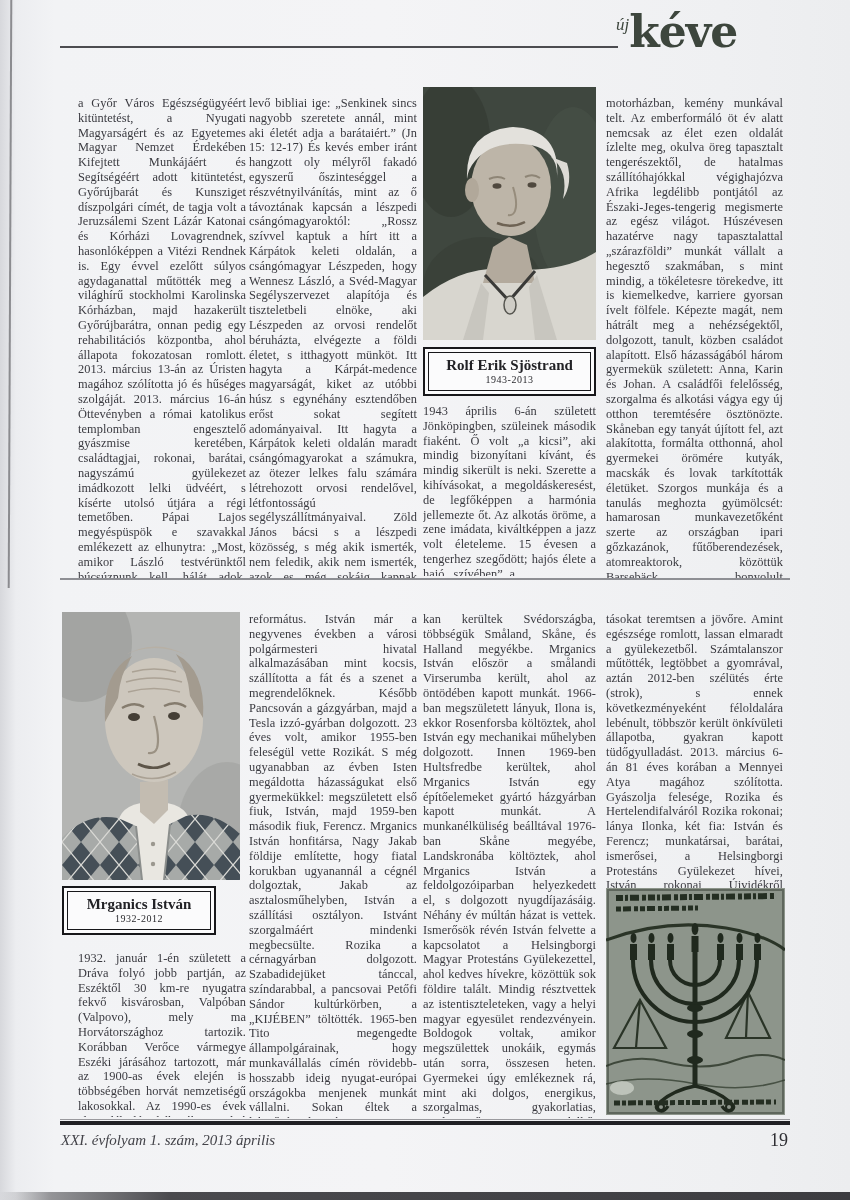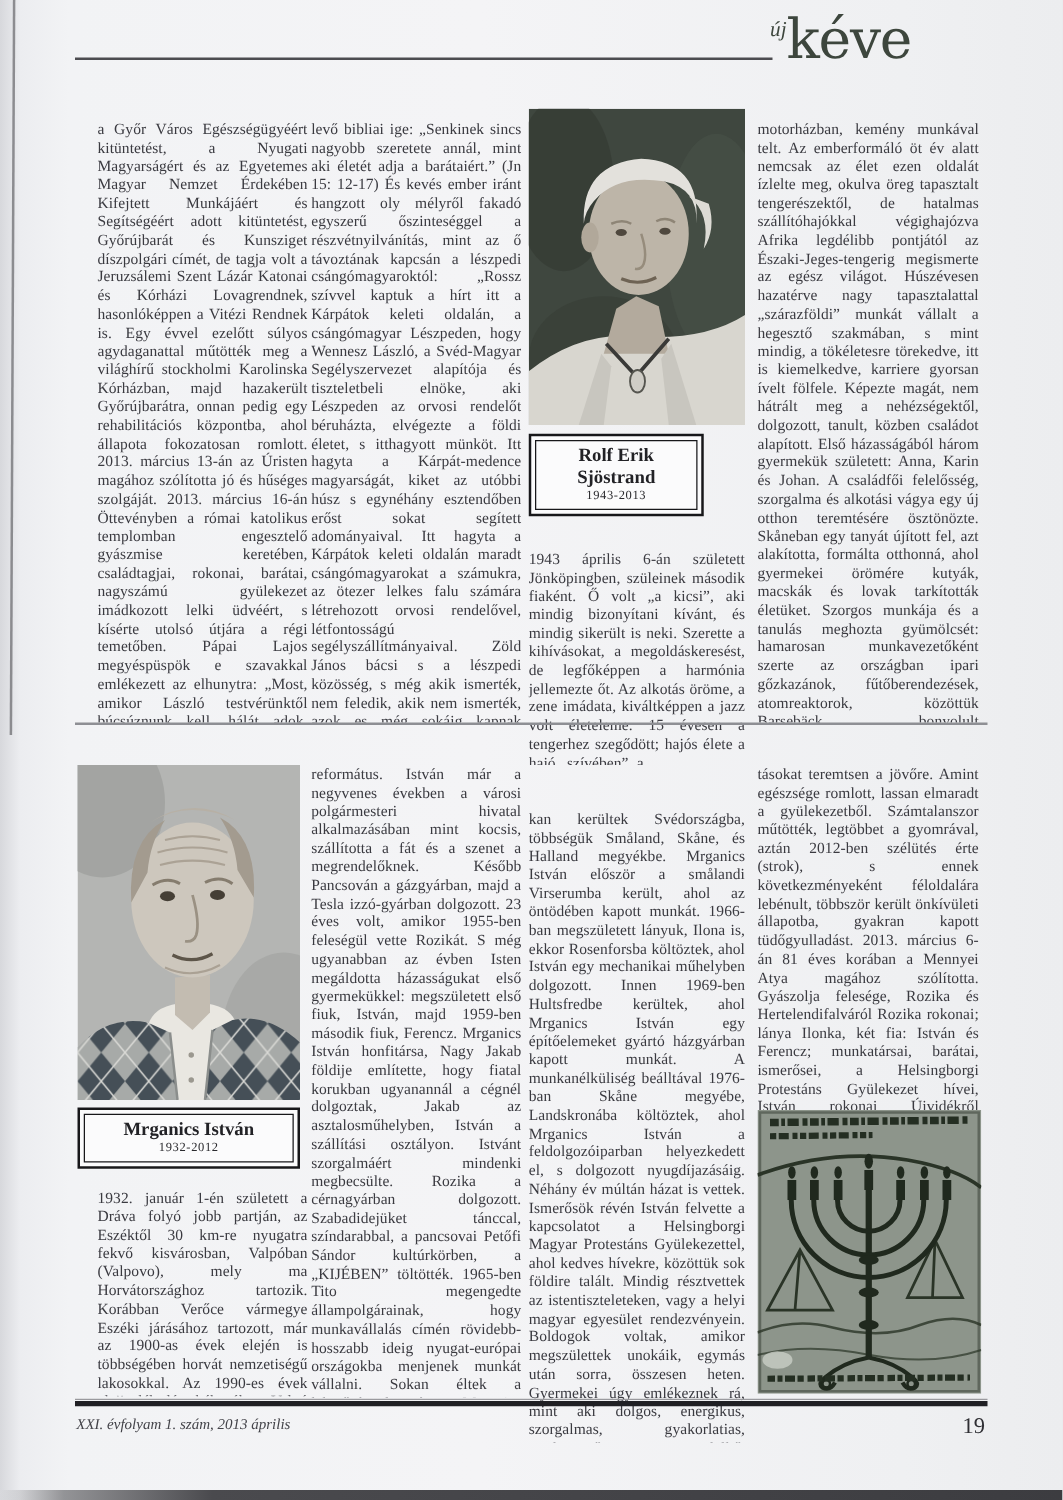--- a/index.html
+++ b/index.html
@@ -16,53 +16,53 @@
     background:linear-gradient(90deg,#d7d8dc 0px,#ecedf0 16px,#f2f3f5 55px,#f4f4f6 45%,#eff0f2 85%,#ecedef 100%);
   }
   
   .scan-left-line { position:absolute; left:9px; top:0; width:2px; height:588px; background:#6e6e72; transform:rotate(0.25deg); opacity:.75; }
   .scan-bottom-band { position:absolute; left:0; bottom:0; height:8px; width:100%;
     background:linear-gradient(90deg, rgba(70,70,74,0) 0%, rgba(70,70,74,.55) 6%, #4a4a4e 20%, #3c3c40 100%); }
   
   .header-rule { position:absolute; left:60px; top:46px; width:558px; height:2px; background:#4c4c50; }
   .masthead { position:absolute; left:616px; top:6px; color:#3d463d; white-space:nowrap; }
   .m-prefix { font-size:17px; font-weight:normal; font-style:italic; position:relative; top:-17px; letter-spacing:0; }
-  .m-title { font-size:44px; font-weight:normal; letter-spacing:-1px; font-family:"DejaVu Serif", serif; }
+  .m-title { font-size:44px; font-weight:bold; letter-spacing:-1px; font-family:"DejaVu Serif", serif; }
   
   .coltext {
     position:absolute; text-align:justify; overflow:hidden;
     font-size:12.4px; line-height:14.8px; color:#3a3a40;
     letter-spacing:.05px; word-spacing:.3px;
   }
   .c-top { top:96px; height:482px; }
   .c-bot { top:612px; height:506px; }
   .col1 { left:78px;  width:168px; }
   .col2 { left:249px; width:168px; }
-  .col3 { left:423px; width:173px;margin-top:36px; }
+  .col3 { left:423px; width:173px; }
   .col4 { left:606px; width:177px; }
   .rolf-text  { top:404px; height:172px; }
   .mrg-text   { top:951px; height:166px; }
   
   .photo { position:absolute; display:block; }
   .photo-rolf { left:423px; top:87px; width:173px; height:253px; }
   .photo-mrg  { left:62px;  top:612px; width:178px; height:268px; }
   
   .caption { position:absolute; background:#fbfbfc; border:2px solid #17171a; padding:3px; }
   .caption-inner { border:1px solid #17171a; text-align:center; padding:4px 2px 5px; }
-  .cap-rolf { left:423px; top:347px; width:140px; }
-  .cap-mrg  { left:62px;  top:886px; width:178px; }
+  .cap-rolf { left:423px; top:347px; width:173px; }
+  .cap-mrg  { left:62px;  top:886px; width:154px; }
   .caption-name  { font-weight:bold; font-size:15px; color:#222226; }
   .caption-years { font-size:10px; color:#2a2a2e; letter-spacing:.5px; }
   
   .engraving { position:absolute; left:606px; top:888px; width:179px; height:227px; }
   
   .section-divider { position:absolute; left:60px; top:578px; width:730px; height:1.5px; background:#8e8f94; }
   .footer-rule { position:absolute; left:60px; top:1119px; width:730px; height:6px;
     background:linear-gradient(#9a9a9e 0 1px, transparent 1px 2px, #202024 2px 6px); }
-  .footer-issue { position:absolute; left:61px; top:1132px; font-style:italic; font-size:12px; color:#434349; }
+  .footer-issue { position:absolute; left:61px; top:1132px; font-style:italic; font-size:15px; color:#434349; }
   .footer-page  { position:absolute; right:62px; top:1130px; font-size:18px; color:#2e2e33; }
 </style>
 </head>
 <body>
 
 <div class="page">
 
   <div class="scan-left-line"></div>
 
   <div class="header-rule"></div>

